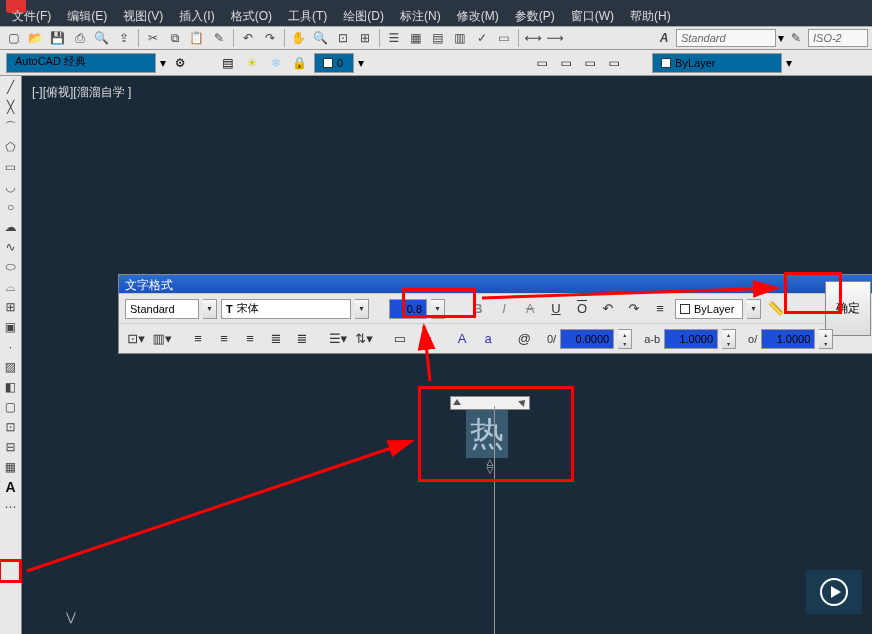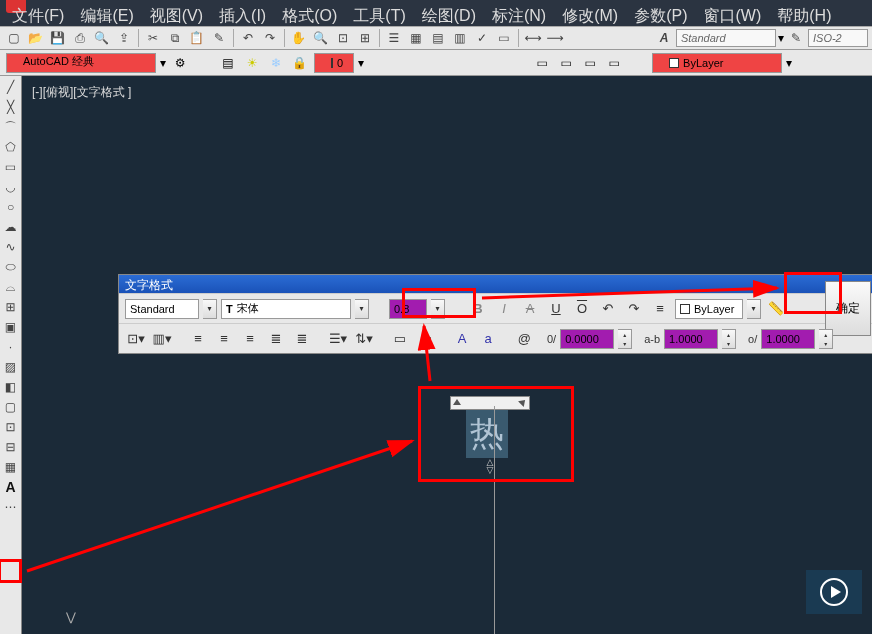--- a/index.html
+++ b/index.html
@@ -26,21 +26,21 @@
   margin: 2px 6px;
 }
 
 .menubar {
   height: 20px;
   background: #2b3441;
   display: flex;
   align-items: center;
   padding: 0 4px;
   color: #dcdcdc;
-  font-size: 16px;
+  font-size: 12px;
   text-align: right;
 }
 .menubar .menu-item {
   padding: 2px 8px;
   cursor: default;
 }
 
 .toolbar {
   height: 24px;
   background: #e8e8e8;
@@ -80,23 +80,23 @@
   background: #e8e8e8;
   border-bottom: 1px solid #999;
   display: flex;
   align-items: center;
   padding: 0 6px;
   gap: 4px;
 }
 .layerbar select, .layerbar .combo {
   height: 20px;
   border: 1px solid #999;
-  background: #ef4444;
+  background: #0369a1;
   font-size: 11px;
-  padding: 0 16px;
+  padding: 0 8px;
 }
 .layerbar .tbtn {
   width: 20px; height: 20px;
   display: flex;
   align-items: center;
   justify-content: center;
 }
 
 .main {
   position: relative;
@@ -197,24 +197,24 @@
 .tfp-row .okbtn {
   padding: 18px 10px;
   border: 1px solid #888;
   background: linear-gradient(#fafafa, #ddd);
   font-size: 12px;
 }
 .tfp-row .numfield {
   width: 54px;
   height: 20px;
   border: 1px solid #999;
-  background: #a21caf;
+  background: #1d4ed8;
   font-size: 11px;
   padding: 0 4px;
-  text-align: left;
+  text-align: right;
 }
 .tfp-row .spinner {
   width: 14px;
   height: 20px;
   border: 1px solid #999;
   border-left: none;
   background: linear-gradient(#f8f8f8, #ddd);
   display: flex;
   flex-direction: column;
   font-size: 6px;
@@ -434,21 +434,21 @@
     <div class="ltbtn">◧</div>
     <div class="ltbtn">▢</div>
     <div class="ltbtn">⊡</div>
     <div class="ltbtn">⊟</div>
     <div class="ltbtn">▦</div>
     <div class="ltbtn text-a">A</div>
     <div class="ltbtn">⋯</div>
   </div>
 
   <div class="canvas">
-    <div class="view-label">[-][俯视][文字格式 ]</div>
+    <div class="view-label">[-][俯视][溜溜自学 ]</div>
 
     <div class="text-format-panel">
       <div class="tfp-title">文字格式</div>
       <div class="tfp-row">
         <div class="combo" style="width:74px;text-align:center">Standard</div>
         <div class="drop">▾</div>
         <div class="combo" style="width:130px">
           <span style="font-weight:bold;margin-right:4px">T</span>
           <span>宋体</span>
         </div>

